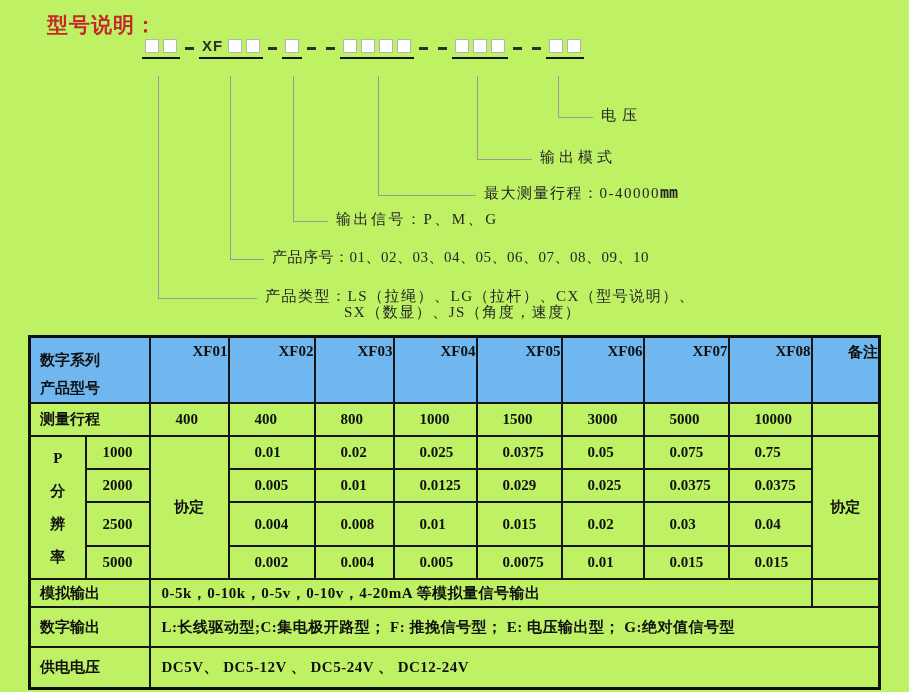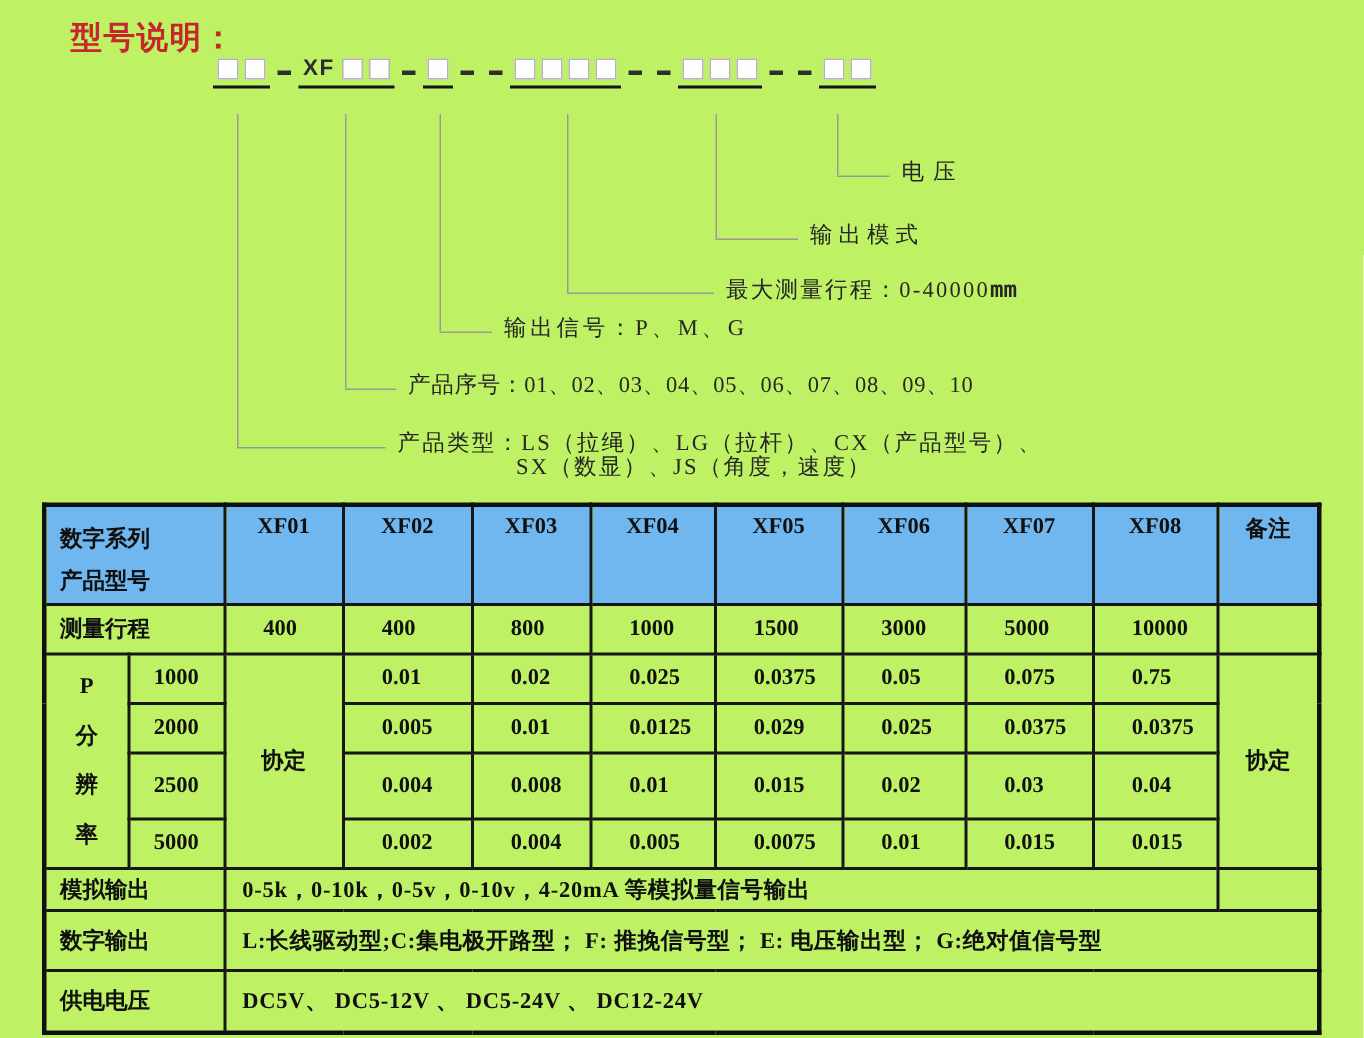--- a/index.html
+++ b/index.html
@@ -17,21 +17,21 @@
   
   .v-line{position:absolute;width:1px;}
   .h-line{position:absolute;height:1px;}
   .co-label{position:absolute;font-size:15px;color:#262626;white-space:nowrap;line-height:16px;}
   .co-mono{font-family:"DejaVu Sans Mono","Liberation Mono",monospace;font-weight:bold;letter-spacing:0;}
   
   #spec-table{position:absolute;left:28px;top:335px;width:850px;border-collapse:collapse;table-layout:fixed;
               font-weight:bold;font-size:15px;color:#101010;border:3px solid #101010;}
   #spec-table td{border:2px solid #161616;padding:0;vertical-align:middle;overflow:hidden;}
   #spec-table .hdr{vertical-align:top;}
-  #spec-table .hdr.ctr{padding-top:5px;text-align:center;margin-left:32px;}
+  #spec-table .hdr.ctr{padding-top:5px;text-align:right;margin-left:32px;}
   #spec-table .hdr.lbl{padding:8px 0 0 9px;line-height:28px;text-align:left;}
   #spec-table .lbl{text-align:left;padding-left:9px;}
   #spec-table .num{text-align:left;padding-left:25px;}
   #spec-table .ctr{text-align:center;}
   #spec-table .pcol{text-align:center;line-height:33px;padding:0;}
   #spec-table .long{text-align:left;padding-left:11px;letter-spacing:.5px;white-space:nowrap;}
 </style>
 </head>
 <body>
 
@@ -85,21 +85,21 @@
       <div class="h-line" style="left: 378px; top: 195px; width: 98px; background: rgb(154, 154, 154);"></div>
       <div class="co-label" style="left: 484px; top: 185px; letter-spacing: 1.5px;"><span>最大测量行程：0-40000</span><span class="co-mono">mm</span></div>
       <div class="v-line" style="left: 293px; top: 76px; height: 145px; background: rgb(154, 154, 154);"></div>
       <div class="h-line" style="left: 293px; top: 221px; width: 35px; background: rgb(154, 154, 154);"></div>
       <div class="co-label" style="left: 336px; top: 211px; letter-spacing: 2.5px;"><span>输出信号：P、M、G</span></div>
       <div class="v-line" style="left: 230px; top: 76px; height: 183px; background: rgb(154, 154, 154);"></div>
       <div class="h-line" style="left: 230px; top: 259px; width: 34px; background: rgb(154, 154, 154);"></div>
       <div class="co-label" style="left: 272px; top: 249px; letter-spacing: 0.5px;"><span>产品序号：01、02、03、04、05、06、07、08、09、10</span></div>
       <div class="v-line" style="left: 158px; top: 76px; height: 222px; background: rgb(154, 154, 154);"></div>
       <div class="h-line" style="left: 158px; top: 298px; width: 99px; background: rgb(154, 154, 154);"></div>
-      <div class="co-label" style="left: 265px; top: 288px; letter-spacing: 1.5px;"><span>产品类型：LS（拉绳）、LG（拉杆）、CX（产品型号）、</span><div style="padding-left: 79px;">SX（数显）、JS（角度，速度）</div></div>
+      <div class="co-label" style="left: 265px; top: 288px; letter-spacing: 1.5px;"><span>产品类型：LS（拉绳）、LG（拉杆）、CX（型号说明）、</span><div style="padding-left: 79px;">SX（数显）、JS（角度，速度）</div></div>
     </div>
   <table id="spec-table">
     <colgroup>
       <col style="width:56px">
         <col style="width:64px">
         <col style="width:79px">
         <col style="width:86px">
       <col style="width:79px">
         <col style="width:83px">
         <col style="width:85px">

